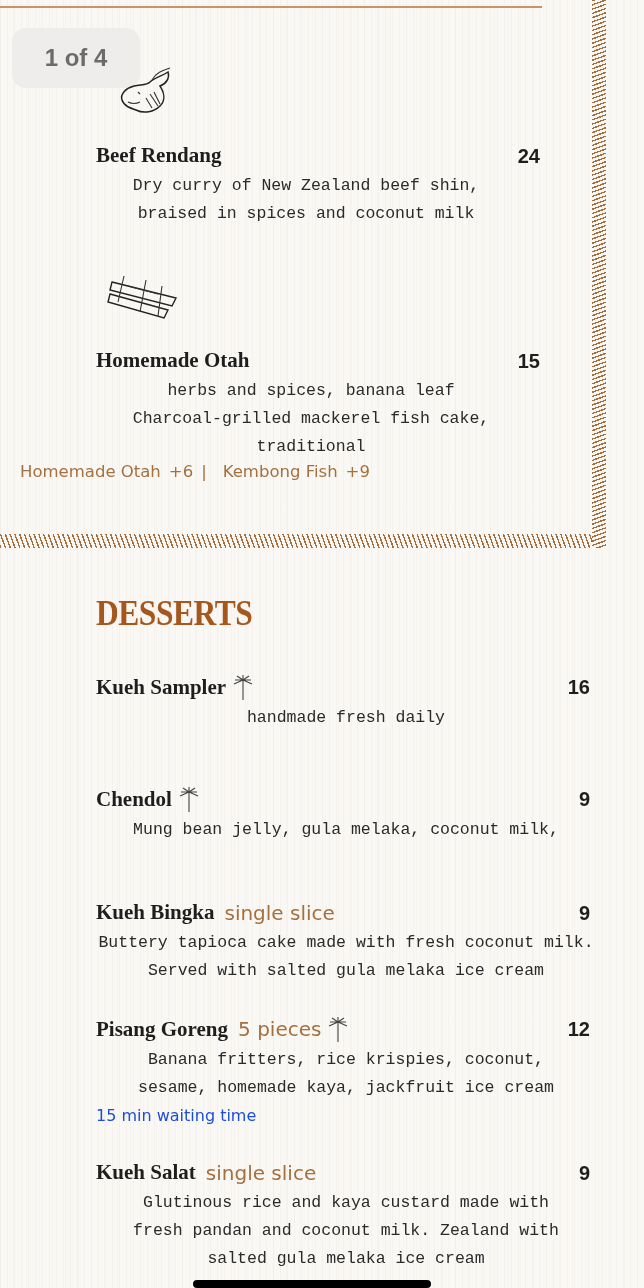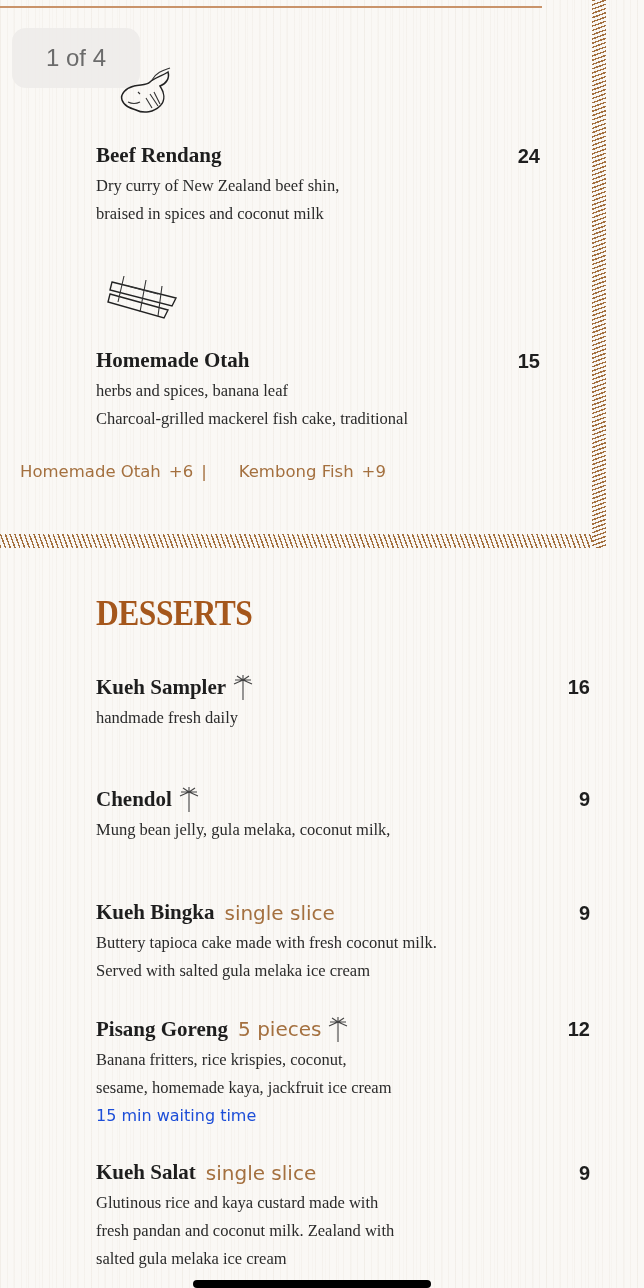--- a/index.html
+++ b/index.html
@@ -6,27 +6,27 @@
   body{width:644px;height:1288px;position:relative;overflow:hidden;background:#faf8f5;font-family:"DejaVu Sans",sans-serif;}
   .bg{position:absolute;inset:0;background:
     repeating-linear-gradient(90deg, rgba(200,185,165,0.10) 0 1px, transparent 1px 7px),
     repeating-linear-gradient(90deg, rgba(200,185,165,0.06) 0 1px, transparent 1px 13px);}
   .topline{position:absolute;left:0;top:6px;width:542px;height:2px;background:#c9936a;}
   .rborder{position:absolute;left:592px;top:0;width:14px;height:548px;
     background:repeating-linear-gradient(160deg,#a4703f 0 1.4px,transparent 1.4px 4px);}
   .bborder{position:absolute;left:0;top:534px;width:592px;height:14px;
     background:repeating-linear-gradient(70deg,#a4703f 0 1.4px,transparent 1.4px 4.5px);}
   .pager{position:absolute;left:12px;top:28px;width:128px;height:60px;background:rgba(238,236,233,0.92);border-radius:14px;
-    display:flex;align-items:center;justify-content:center;color:#6b6b6b;font-family:"Liberation Sans",sans-serif;font-size:24px;}
+    display:flex;align-items:center;justify-content:center;color:#6b6b6b;font-family:"Liberation Sans",sans-serif;font-size:24px;font-weight:bold;}
   .illus{position:absolute;}
   .item{position:absolute;left:96px;}
   .name{font-family:"Liberation Serif",serif;font-weight:bold;font-size:21px;color:#1e1e1e;display:flex;align-items:center;}
   .note{font-family:"DejaVu Sans",sans-serif;font-weight:normal;font-size:20px;color:#a4703f;margin-left:10px;}
   .palm{margin-left:6px;display:inline-block;width:22px;height:26px;}
-  .desc{font-family:Liberation Serif, serif;font-size:16.5px;color:#2a2a2a;line-height:28px;margin-top:4px;}
+  .desc{font-family:Liberation Mono, monospace;font-size:16.5px;color:#2a2a2a;line-height:28px;margin-top:4px;text-align:center;}
   .wait{font-size:16px;color:#1d4ed8;line-height:28px;}
   .price{position:absolute;font-family:Liberation Sans, sans-serif;font-weight:bold;font-size:20px;color:#1e1e1e;text-align:right;}
   .addons{position:absolute;left:20px;top:462px;font-size:16.5px;color:#a4703f;display:flex;gap:8px;}
   .section{position:absolute;left:96px;top:594px;font-family:"Liberation Serif",serif;font-weight:bold;font-size:35px;color:#a5571c;letter-spacing:-0.5px;transform:scaleX(0.9);transform-origin:left;}
   .home{position:absolute;left:193px;top:1280px;width:238px;height:8px;background:#000;border-radius:4px;}
 </style>
 </head>
 <body>
 
 <div class="bg"></div>
@@ -63,21 +63,21 @@
     <div>herbs and spices, banana leaf</div>
     <div>Charcoal-grilled mackerel fish cake, traditional</div>
   </div>
 </div>
 <div class="price" style="left:500px;top:350px;width:40px">15</div>
 
 <div class="addons">
   <span>Homemade Otah</span>
   <span>+6</span>
   <span>|</span>
-  <span style="margin-left:24px">Kembong Fish</span>
+  <span style="margin-left:8px">Kembong Fish</span>
   <span>+9</span>
 </div>
 
 <div class="section">DESSERTS</div>
 
 <div class="item" style="top:674px;width:500px">
   <div class="name">
       <span>Kueh Sampler</span>
     <svg class="palm" viewBox="0 0 22 26">
         <path d="M11 26 L11 6 M11 6 L2 10 M11 6 L20 10 M11 6 L5 2 M11 6 L17 2 M11 6 L11 1 M11 6 L3 6 M11 6 L19 6" stroke="#444" stroke-width="1.1" fill="none"></path>

